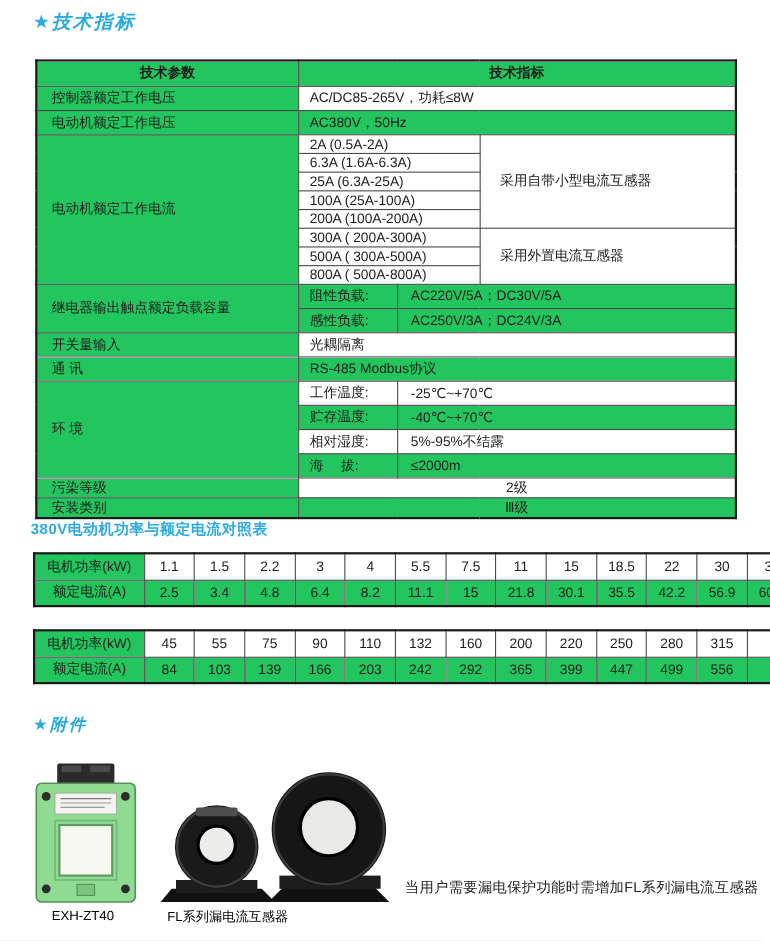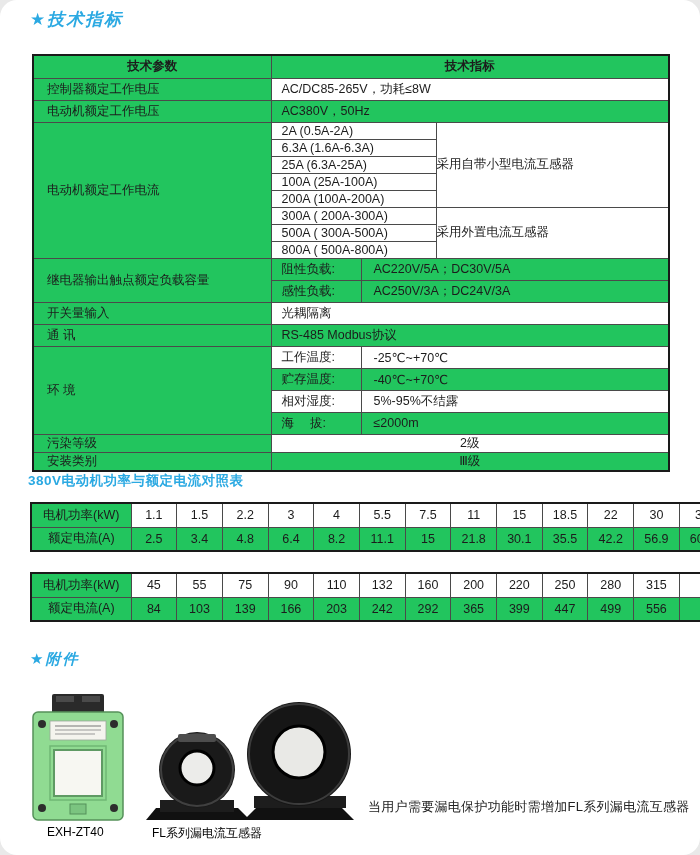--- a/index.html
+++ b/index.html
@@ -1,20 +1,20 @@
 <!DOCTYPE html>
 <html><head>
 <meta charset="utf-8">
 <style>
   * { margin:0; padding:0; box-sizing:border-box; }
   html,body { background:#e9e9e9; }
   body { font-family:"Liberation Sans","DejaVu Sans",sans-serif; }
   .page {
     position:relative; width:700px; height:855px; background:#ffffff;
-    margin:0 auto; overflow:hidden; color:#1c1c1c;border-radius:17px;
+    margin:0 auto; overflow:hidden; color:#1c1c1c;
   }
   .sec-title { position:absolute; color:#2ba9e2; font-weight:bold; }
   .t1 { left:30px; top:8px;  font-size:17px; font-style:italic; letter-spacing:2px; }
   .t2 { left:28px; top:472px; font-size:13.5px; letter-spacing:0.5px; }
   .t3 { left:30px; top:650px; font-size:15px; font-style:italic; letter-spacing:2px; }
   .subtitle { position:absolute; left:158px; top:650px; font-size:14.5px; color:#111; letter-spacing:0.5px; }
 
   table { border-collapse:collapse; table-layout:fixed; }
   td { border:1px solid #4a4a4a; font-size:12.5px; color:#1c1c1c; overflow:hidden; white-space:nowrap; }
   .cy { background:#22c55e; }
@@ -22,21 +22,21 @@
   table.spec { position:absolute; left:32px; top:54px; width:636px; border:2px solid #1a1a1a; }
   .spec .c   { text-align:center; }
   .spec .hdr td { height:23px; font-weight:bold; }
   .spec .h22 td { height:22px; }
   .spec .h17 td { height:17px; }
   .spec .h16 td { height:16px;margin-top:16px; }
   .spec .lbl  { padding-left:13px; }
   .spec .val  { padding-left:10px; }
   .spec .sub  { padding-left:10px; }
   .spec .val2 { padding-left:12px; }
-  .spec .note { }
+  .spec .note { padding-left:18px; }
   .spec .toplbl { vertical-align:middle; }
 
   table.pw { position:absolute; left:30px; width:696px; border:2px solid #1a1a1a; }
   .pw1 { top:502px; } .pw2 { top:572px; }
   .pw td { height:24px; text-align:center; }
   .pw .ph { width:100px; text-align:center; }
 
   .img-label { position:absolute; top:825px; font-size:12px; color:#000000; }
   .lab1 { left:47px; } .lab2 { left:152px; }
   .figure { position:absolute; }

